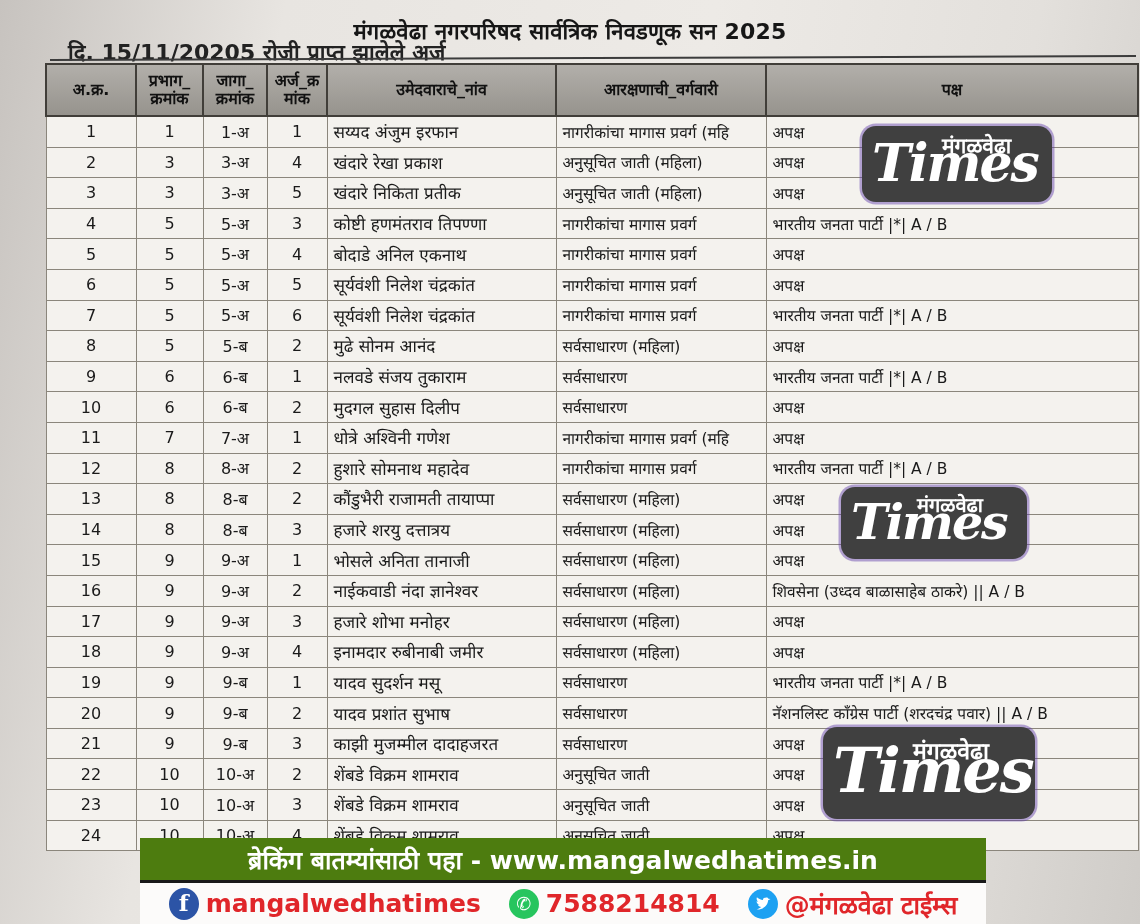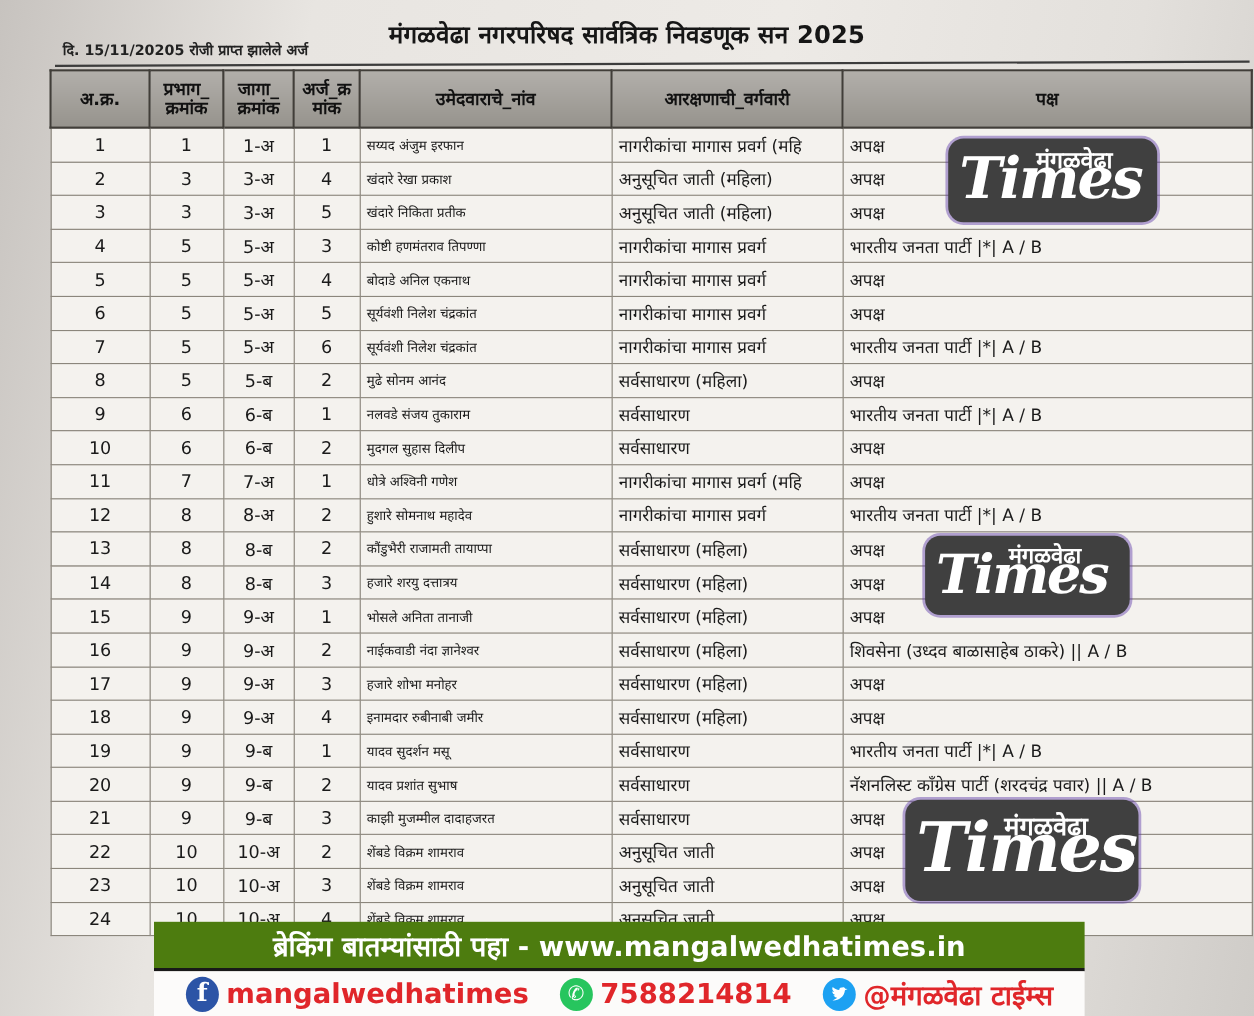--- a/index.html
+++ b/index.html
@@ -6,37 +6,37 @@
   body{
     width:1140px;height:924px;position:relative;overflow:hidden;
     background:linear-gradient(100deg,#c7c3bf 0%,#e8e5e1 22%,#edeae6 55%,#e3e0dc 80%,#cfccc8 100%);
     font-family:"DejaVu Sans","Liberation Sans",sans-serif;color:#1c1c1c;
   }
   .page-title{
     position:absolute;top:15px;left:0;width:100%;text-align:center;
     font-size:22px;font-weight:bold;color:#161616;letter-spacing:.2px;
   }
   .date-line{
-    position:absolute;top:36px;left:57px;font-size:13px;font-weight:bold;color:#222;
+    position:absolute;top:36px;left:68px;font-size:22px;font-weight:bold;color:#222;
   }
   .top-rule{
     position:absolute;top:57px;left:50px;width:1086px;height:2px;background:#3c3c3c;
     transform:rotate(-.2deg);
   }
   .table-wrap{position:absolute;top:63px;left:45px;width:1092px;}
   table{border-collapse:collapse;width:100%;table-layout:fixed;}
   th,td{border:1px solid #8b867c;padding:1px 6px;overflow:hidden;white-space:nowrap;}
   thead th{
     background:linear-gradient(180deg,#b2afaa,#96938d);
     border:2px solid #413e39;font-size:16px;font-weight:bold;color:#111;
     height:48px;line-height:1.15;
   }
   tbody td{background:#f4f2ee;height:27.6px;font-size:15px;color:#1a1a1a;}
   td.col0,td.col1,td.col2,td.col3{text-align:center;font-size:16px;}
-  td.col4{font-size:12px;}
+  td.col4{font-size:17px;}
   td.col5{font-size:15.5px;}
   td.col6{font-size:15.5px;}
   
   .wm{
     position:absolute;background:#404040;border-radius:14px;color:#fff;
     box-shadow:0 0 0 2.5px rgba(94,58,168,.45);z-index:5;
   }
   .wm .times{
     font-family:"DejaVu Serif","Liberation Serif",serif;
     font-style:italic;font-weight:bold;display:block;

